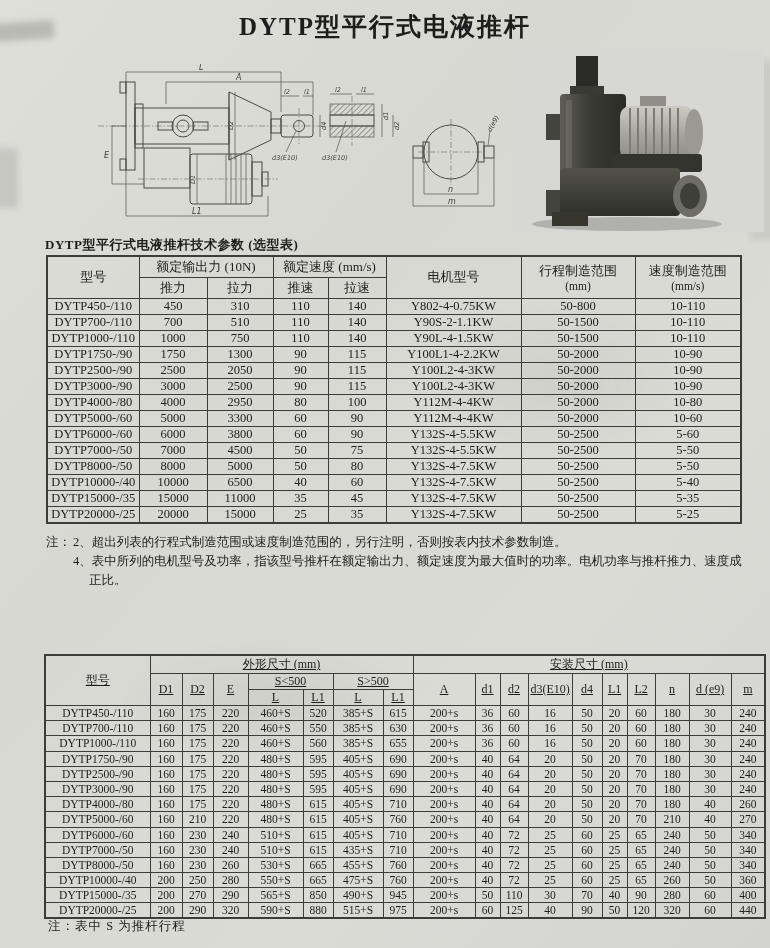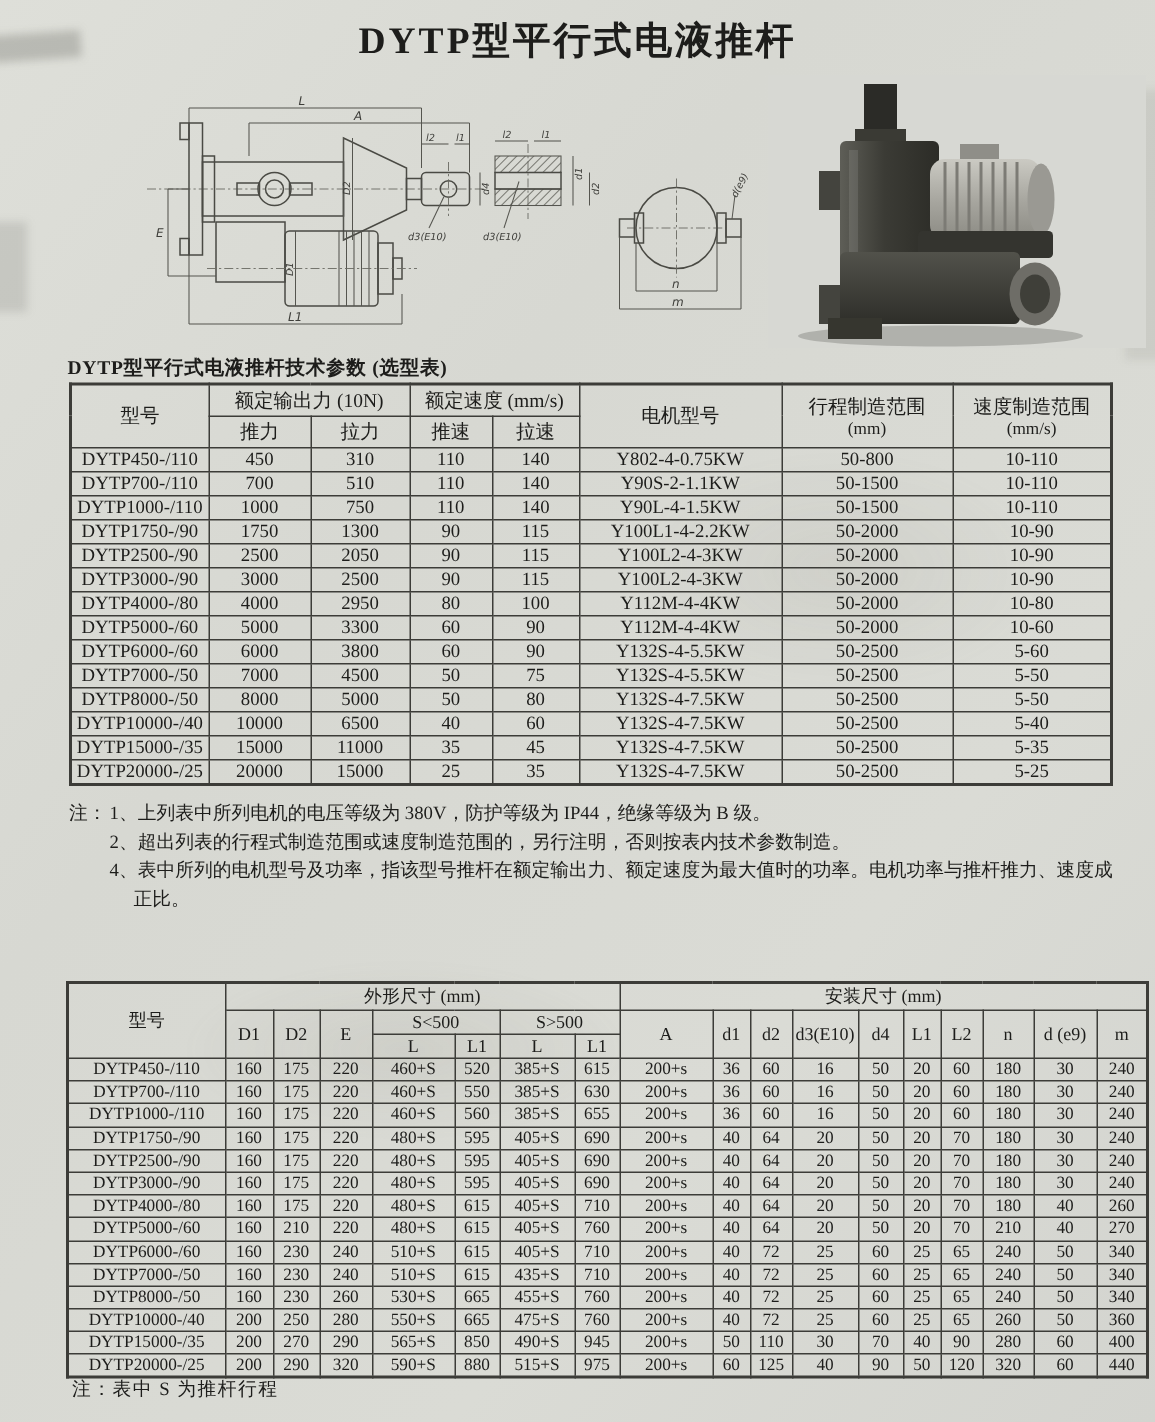--- a/index.html
+++ b/index.html
@@ -47,21 +47,21 @@
     border:2px solid #3c3c38;
   }
   th, td {
     border:1px solid #3c3c38; text-align:center; vertical-align:middle;
     padding:0 1px; overflow:hidden; white-space:nowrap; font-weight:normal;
   }
   #table1 { left:46px; top:255px; width:696px; font-size:12.5px; }
   #table1 th { font-size:13px; height:21px; }
   #table1 td { height:15.6px; font-size:12.5px; }
   #table2 { left:44px; top:654px; width:722px; font-size:11.5px; }
-  #table2 th { font-size:12px; height:15px; }
+  #table2 th { font-size:12px; height:15px;text-decoration:underline; }
   #table2 td { height:15.2px; }
   .unit-sub { font-size:11.5px; }
 
   .notes {
     position:absolute; left:46px; top:533px; width:700px;
     font-size:12.5px; line-height:19px;
   }
   .notes-label { position:absolute; left:0; top:0; }
   .n-item { margin-left:27px; padding-left:16px; text-indent:-16px; }
 
@@ -416,21 +416,20 @@
           <td>35</td>
           <td>Y132S-4-7.5KW</td>
           <td>50-2500</td>
           <td>5-25</td>
         </tr>
       </tbody>
   </table>
 
   <div class="notes">
     <span class="notes-label">注：</span>
-    <div class="n-item">1、上列表中所列电机的电压等级为 380V，防护等级为 IP44，绝缘等级为 B 级。</div>
     <div class="n-item">2、超出列表的行程式制造范围或速度制造范围的，另行注明，否则按表内技术参数制造。</div>
     <div class="n-item">4、表中所列的电机型号及功率，指该型号推杆在额定输出力、额定速度为最大值时的功率。电机功率与推杆推力、速度成正比。</div>
   </div>
 
 
   <table id="table2">
     <colgroup>
       <col style="width:105px">
         <col style="width:32px">
         <col style="width:31px">

